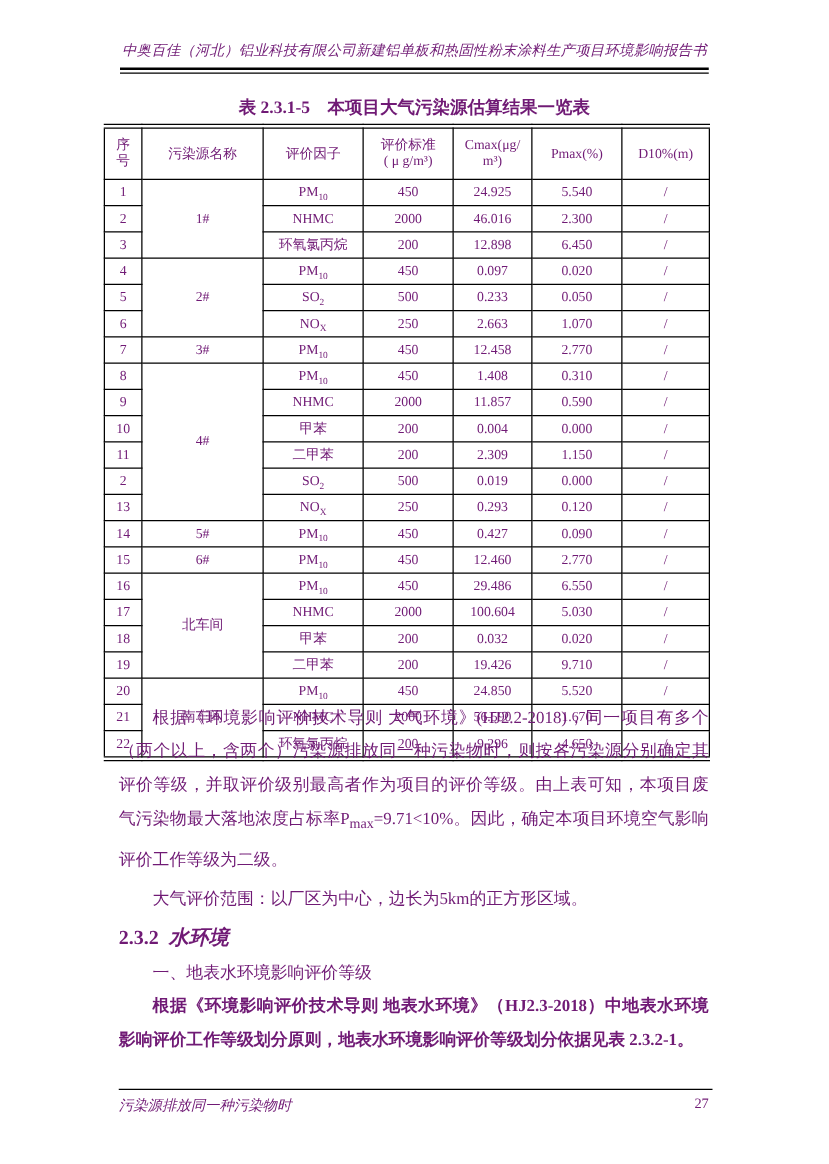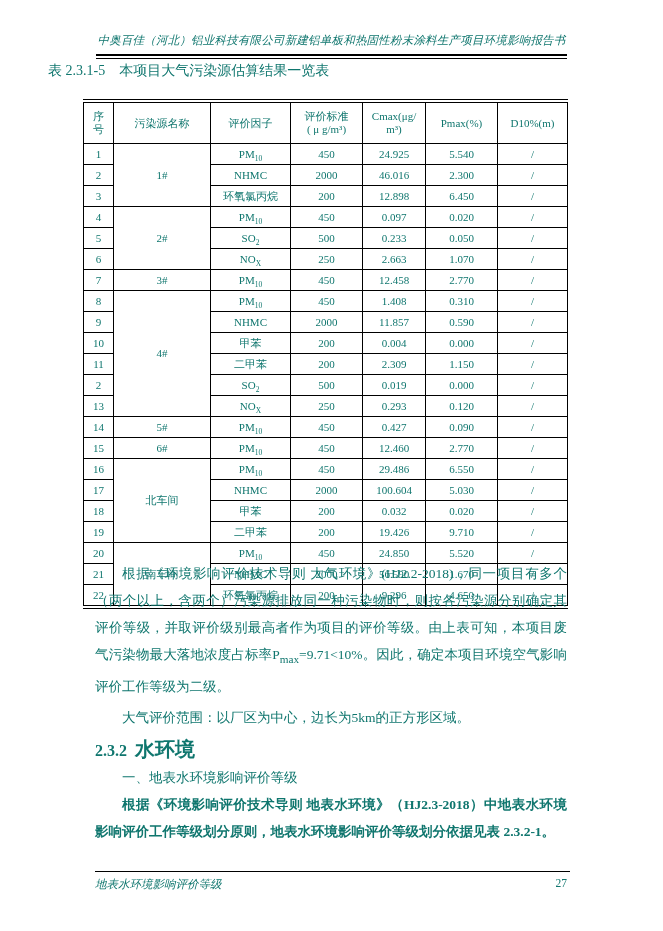--- a/index.html
+++ b/index.html
@@ -1,34 +1,34 @@
 <!DOCTYPE html>
 <html><head>
 <meta charset="utf-8">
 <style>
   html,body { margin:0; padding:0; background:#ffffff; }
   .page {
     position:relative; width:663px; height:931px; background:#ffffff;
-    overflow:hidden; color:#0f766e;
+    overflow:hidden; color:#701a75;
     font-family:"Liberation Serif","DejaVu Serif",serif;
   }
   
   .doc-header {
     position:absolute; top:33px; left:48px; width:567px;
     text-align:center; font-size:11.5px; font-style:italic;
     letter-spacing:0.2px; white-space:nowrap;
   }
   .header-rule {
     position:absolute; top:54px; left:96px; width:471px; height:2px;
     border-top:2.5px solid #000; border-bottom:1.2px solid #000;
   }
   
   .table-caption {
-    position:absolute; top:62px; left:48px; width:567px;
-    text-align:left; font-weight:normal; font-size:14px; white-space:nowrap;
+    position:absolute; top:77px; left:48px; width:567px;
+    text-align:center; font-weight:bold; font-size:14px; white-space:nowrap;
   }
   .table-caption .cap-title { margin-left:14px; }
   
   table.air {
     position:absolute; top:99px; left:83px; width:484px;
     border-collapse:collapse; table-layout:fixed;
     font-size:11px;
     padding-left:42px;
   }
   table.air td {
@@ -44,21 +44,21 @@
   .body-block {
     position:absolute; top:560px; left:95px; width:472px;
     font-size:13.5px; line-height:27px; text-align:justify;
   }
   .para { margin:0; text-indent:2em; }
   .para-scope { margin:4px 0 0 0; text-indent:2em; }
   .section-heading {
     margin:7px 0 0 0; font-size:16px; font-weight:bold; line-height:23px;
     text-indent:0; text-align:left;
   }
-  .section-heading .sec-title { font-family:"Liberation Sans","DejaVu Sans",sans-serif; margin-left:8px; font-size:20px; }
+  .section-heading .sec-title { font-family:"Liberation Sans","DejaVu Sans",sans-serif; margin-left:8px; font-size:16px;font-style:italic; }
   .list-line { margin:3px 0 0 0; text-indent:2em; line-height:26px; }
   .para-last { margin:0; text-indent:2em;font-weight:bold; }
   
   .footer-rule {
     position:absolute; top:871px; left:95px; width:475px;
     border-top:1.5px solid #000;
   }
   .footer-company {
     position:absolute; top:877px; left:95px; font-size:11.5px; font-style:italic;
   }
@@ -298,16 +298,16 @@
     <p class="para"><span>根据《环境影响评价技术导则 大气环境》(HJ2.2-2018)，同一项目有多个（两个以上，含两个）污染源排放同一种污染物时，则按各污染源分别确定其评价等级，并取评价级别最高者作为项目的评价等级。由上表可知，本项目废气污染物最大落地浓度占标率P</span><sub>max</sub><span>=9.71&lt;10%。因此，确定本项目环境空气影响评价工作等级为二级。</span></p>
     <p class="para-scope">大气评价范围：以厂区为中心，边长为5km的正方形区域。</p>
     <p class="section-heading">
       <span class="sec-num">2.3.2</span><span class="sec-title">水环境</span>
     </p>
     <p class="list-line">一、地表水环境影响评价等级</p>
     <p class="para-last">根据《环境影响评价技术导则 地表水环境》（HJ2.3-2018）中地表水环境影响评价工作等级划分原则，地表水环境影响评价等级划分依据见表 2.3.2-1。</p>
   </div>
 
   <div class="footer-rule"></div>
-  <div class="footer-company">地表水环境影响评价等级</div>
+  <div class="footer-company">污染源排放同一种污染物时</div>
   <div class="footer-page">27</div>
 
 </div>
 
 </body></html>

